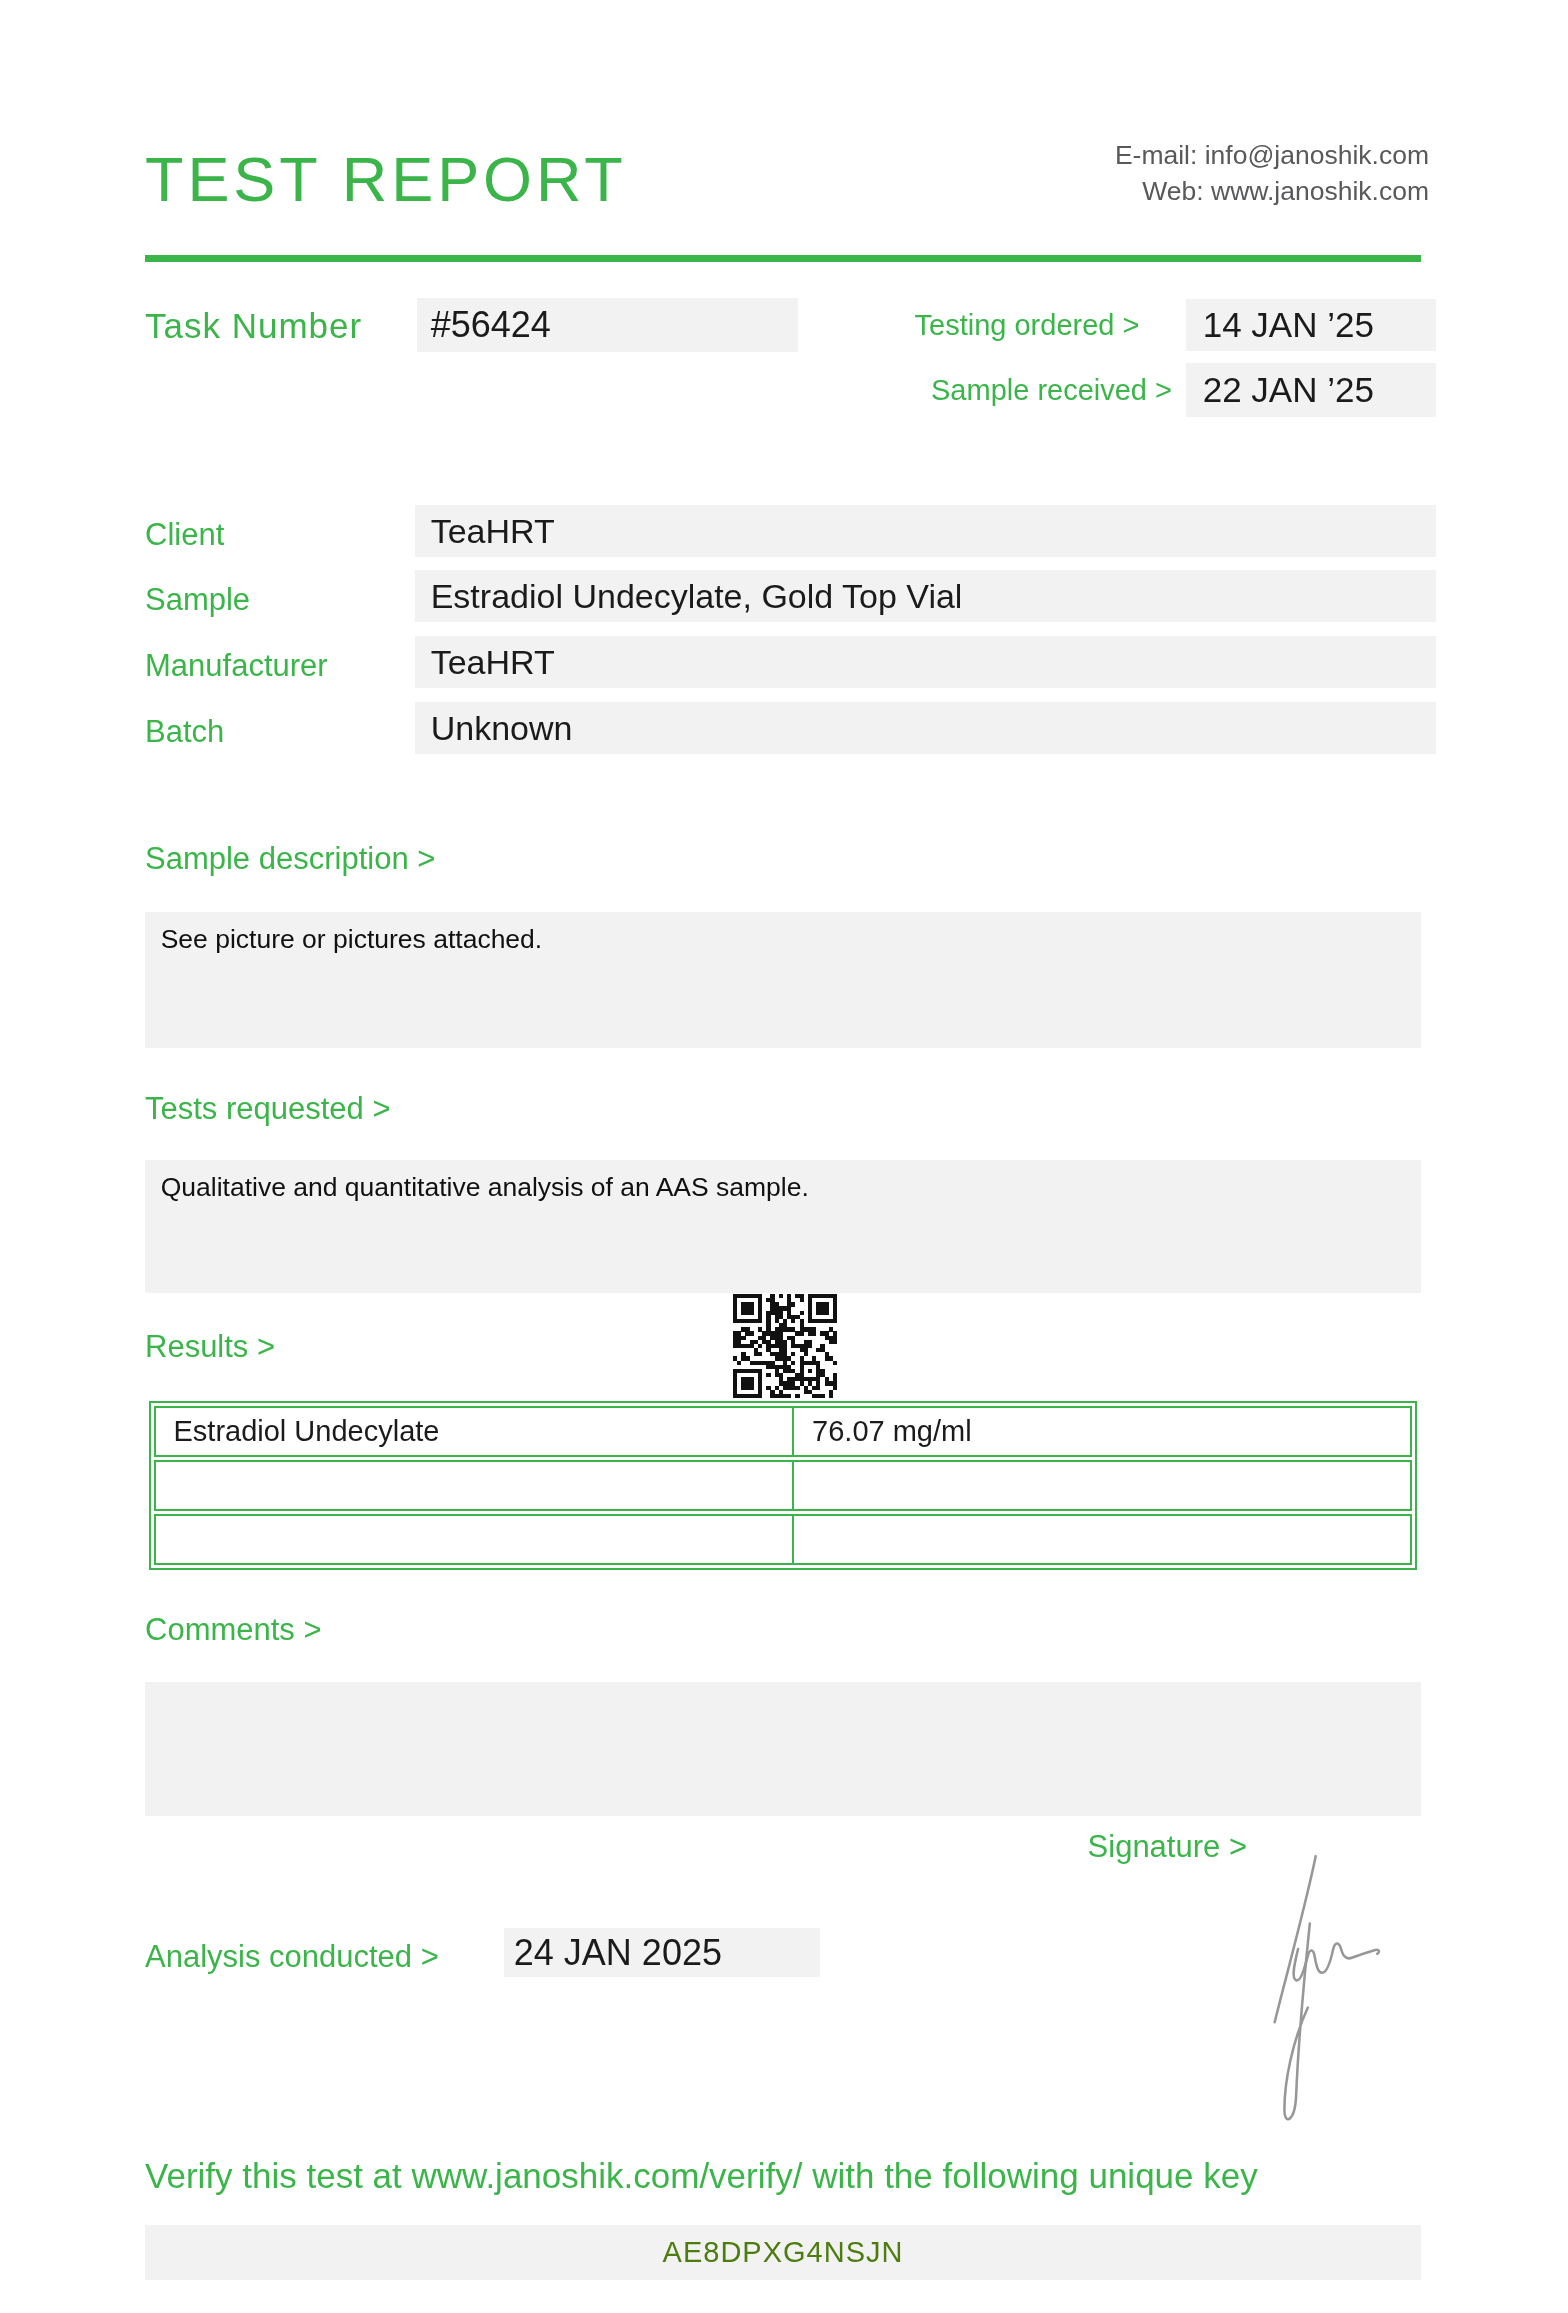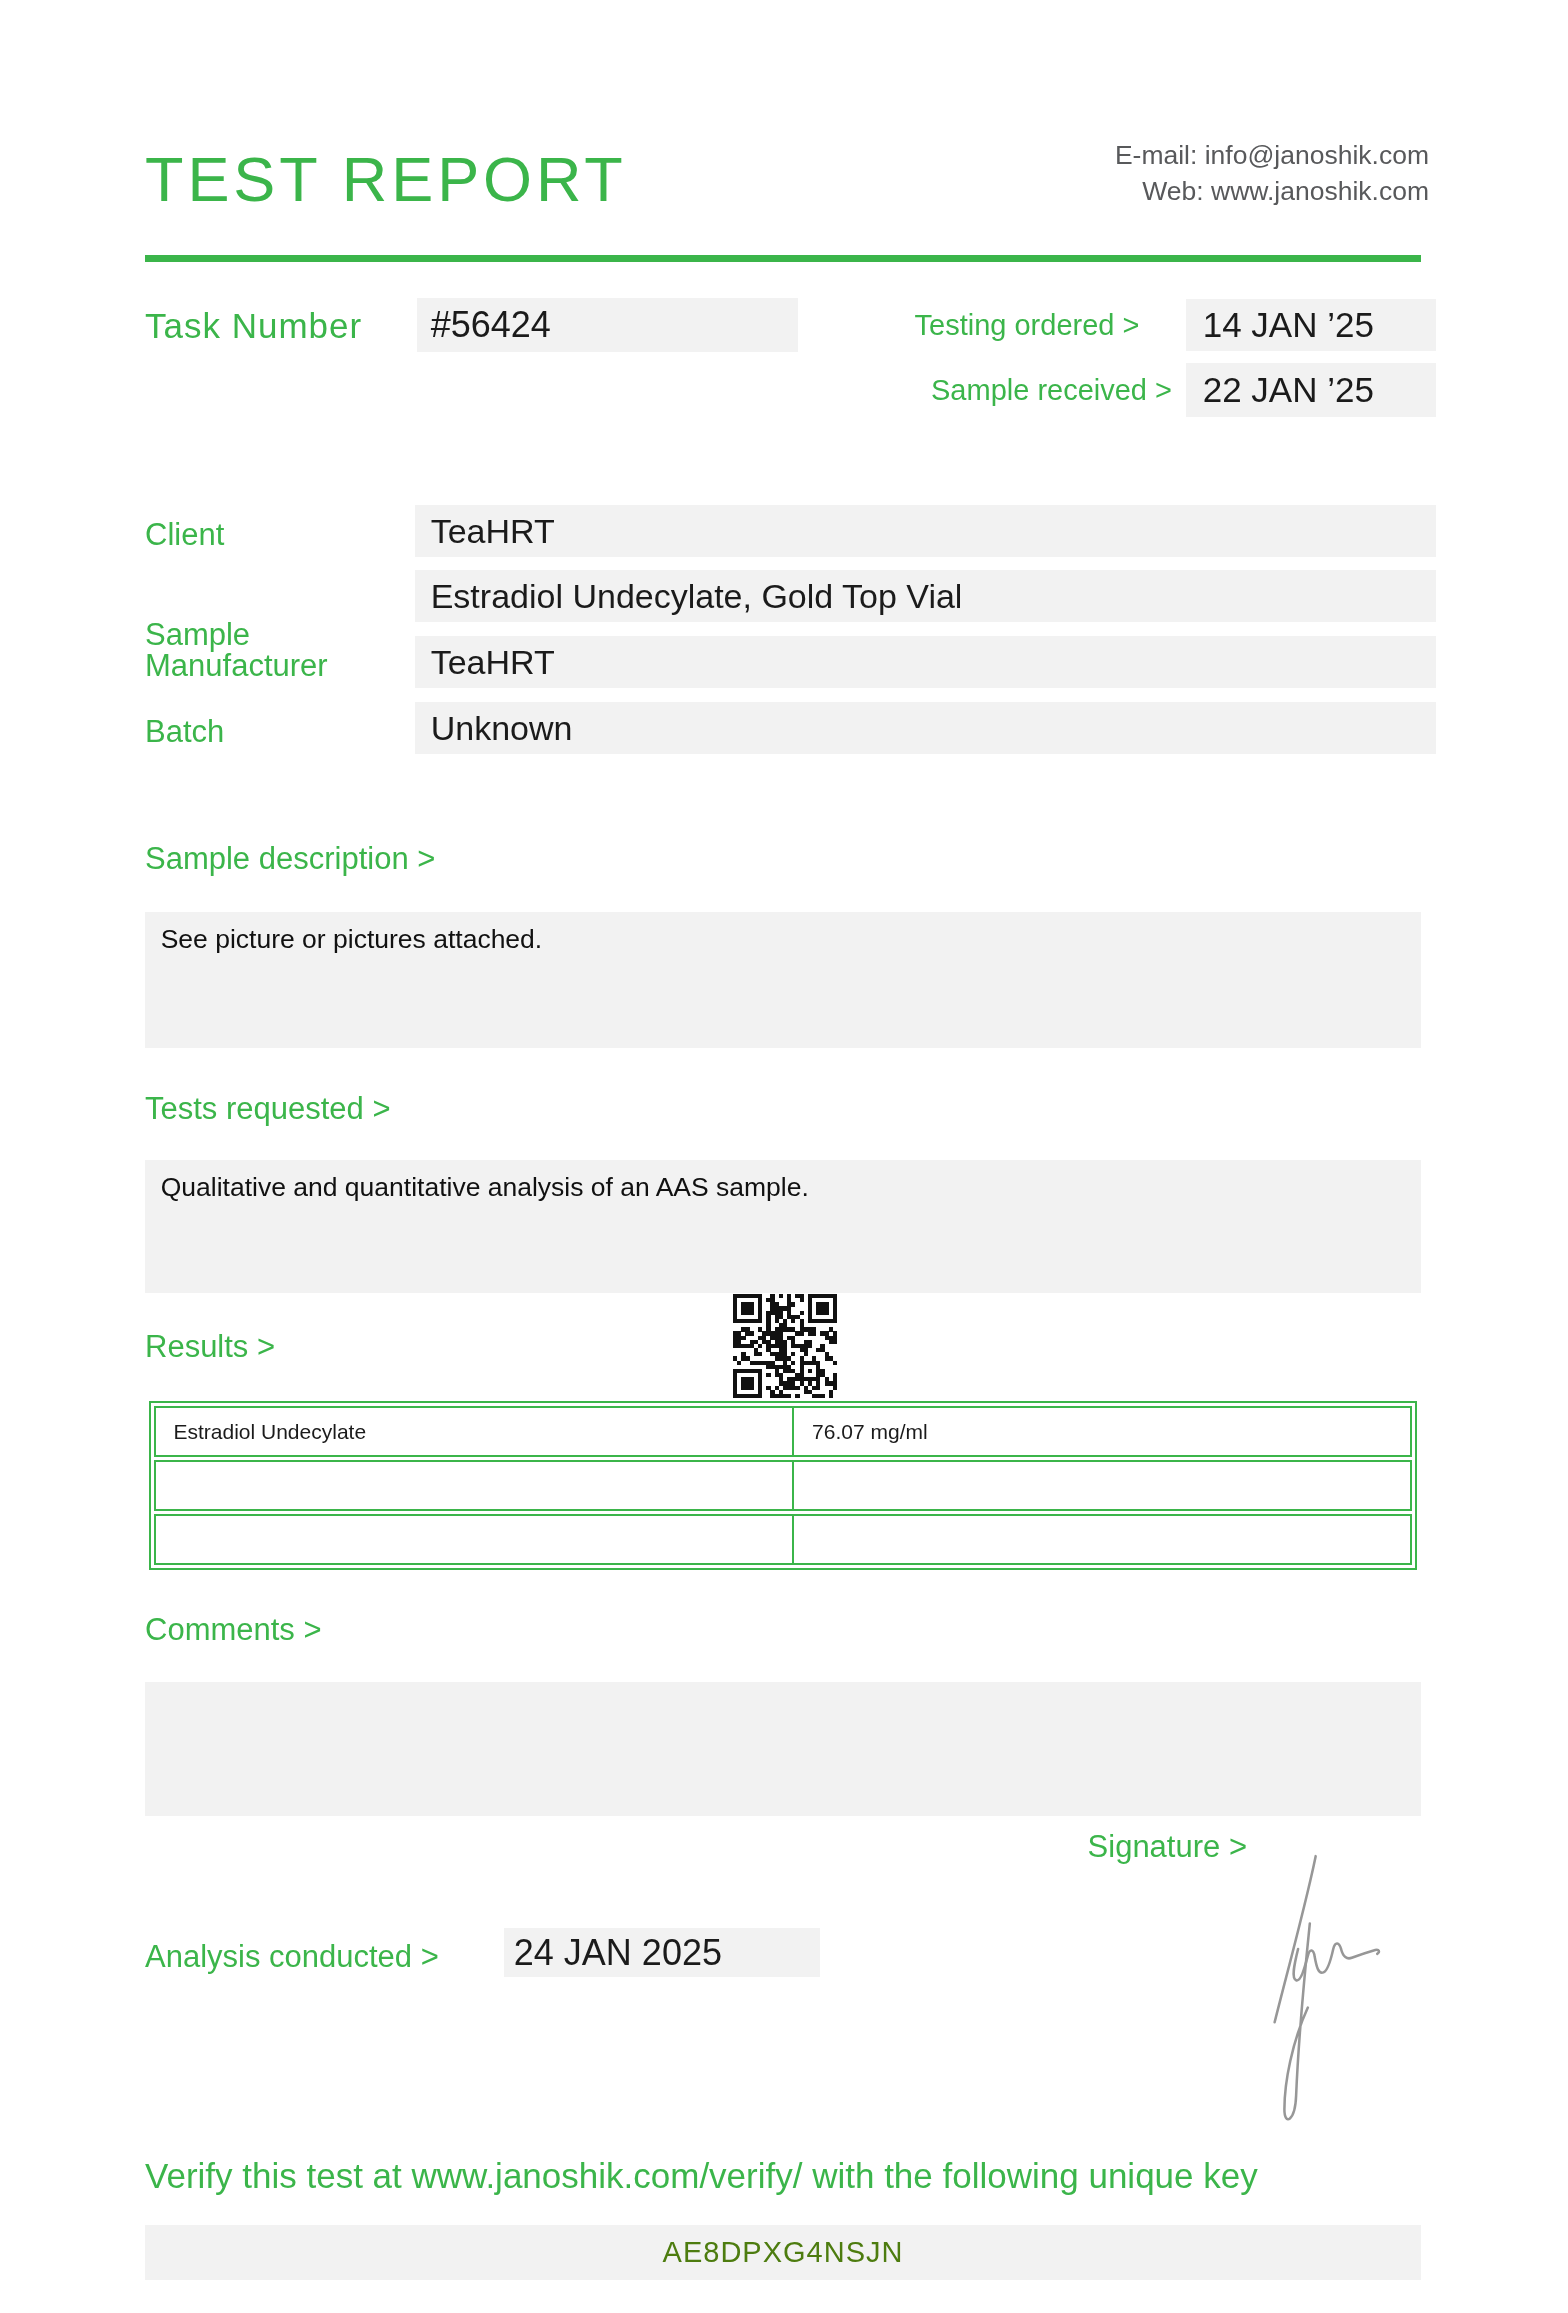--- a/index.html
+++ b/index.html
@@ -37,21 +37,21 @@
   .received-box{left:1186px;top:363px;width:233px;height:54px;font-size:35px;line-height:54px;padding-left:16.7px;}
   
   .drow-label{font-size:31px;}
   .drow-box{left:415px;width:1005px;height:52px;font-size:34px;line-height:52px;padding-left:15.7px;}
   
   .sec-label{font-size:31px;}
   .sec-box{left:145px;width:1245px;background:var(--gray);font-size:26.5px;padding:11.8px 15.7px;color:#111;}
   
   .rtable{position:absolute;left:149px;top:1401px;width:1264px;border:2.9px solid var(--green);}
   .rrow{display:flex;margin:2.9px;border:2px solid var(--green);height:47px;}
-  .rcell{line-height:47px;font-size:21px;padding-left:17.6px;white-space:nowrap;overflow:hidden;}
+  .rcell{line-height:47px;font-size:29px;padding-left:17.6px;white-space:nowrap;overflow:hidden;}
   .rcell.analyte{width:619px;border-right:2px solid var(--green);}
   .rcell.result{flex:1;}
   
   .analysis-label{left:145px;top:1939px;font-size:31px;}
   .analysis-box{left:504px;top:1928px;width:306px;height:49px;font-size:36px;line-height:49px;padding-left:9.8px;}
   .signature-label{left:980px;width:267px;top:1829px;font-size:31px;text-align:right;}
   .signature{position:absolute;left:1259px;top:1843px;}
   .verify-text{position:absolute;left:145px;top:2156px;width:1276px;font-size:35px;color:var(--green);white-space:nowrap;}
   .key-box{position:absolute;left:145px;top:2225px;width:1276px;height:55px;background:var(--gray);
            font-size:29px;line-height:55px;text-align:center;letter-spacing:1px;color:#4d7c0f;}
@@ -83,21 +83,21 @@
 
   <div class="glabel ordered-label">Testing ordered &gt;</div>
   <div class="gbox ordered-box">14 JAN ’25</div>
 
   <div class="glabel received-label">Sample received &gt;</div>
   <div class="gbox received-box">22 JAN ’25</div>
 
   <div class="glabel drow-label" style="left:145px;top:517px;">Client</div>
   <div class="gbox drow-box" style="top:505px;">TeaHRT</div>
 
-  <div class="glabel drow-label" style="left:145px;top:582px;margin-top:35px;">Sample</div>
+  <div class="glabel drow-label" style="left:145px;top:582px;">Sample</div>
   <div class="gbox drow-box" style="top:570px;">Estradiol Undecylate, Gold Top Vial</div>
 
   <div class="glabel drow-label" style="left:145px;top:648px;">Manufacturer</div>
   <div class="gbox drow-box" style="top:636px;">TeaHRT</div>
 
   <div class="glabel drow-label" style="left:145px;top:714px;">Batch</div>
   <div class="gbox drow-box" style="top:702px;">Unknown</div>
 
   <div class="glabel sec-label" style="left:145px;top:841px;">Sample description &gt;</div>
   <div class="gbox sec-box" style="top:912px;height:112px;">See picture or pictures attached.</div>

